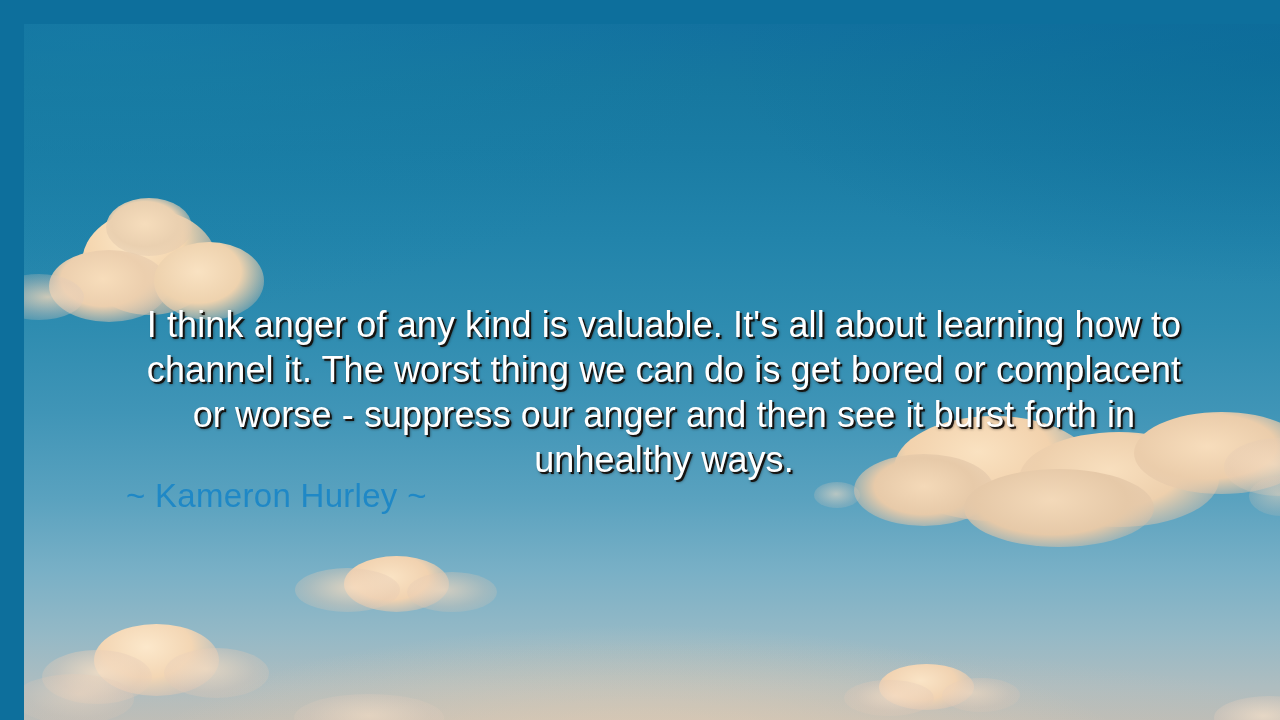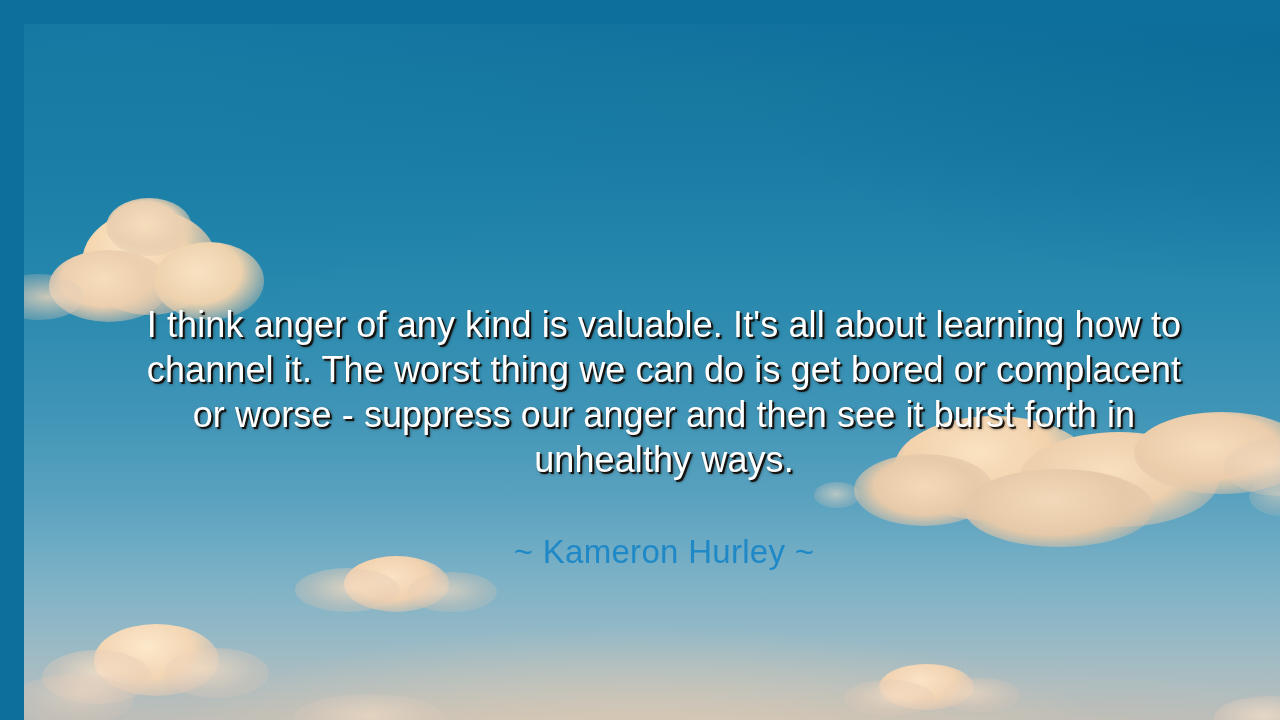--- a/index.html
+++ b/index.html
@@ -166,23 +166,23 @@
     letter-spacing: 0.1px;
     text-shadow:
       2px 2px 0 rgba(20,14,10,0.92),
       2px 2px 3px rgba(20,14,10,0.65);
     white-space: pre-line;
   }
 
   #quote-attribution {
     position: absolute;
     left: 90px;
-    top: 496px;
+    top: 440px;
     width: 1100px;
-    text-align: center;
+    text-align: left;
     font-family: "Liberation Sans", sans-serif;
     font-size: 33px;
     line-height: 40px;
     font-weight: 400;
     color: #1f88c6;
     letter-spacing: 0.3px;
   }
 </style>
 </head>
 <body>

